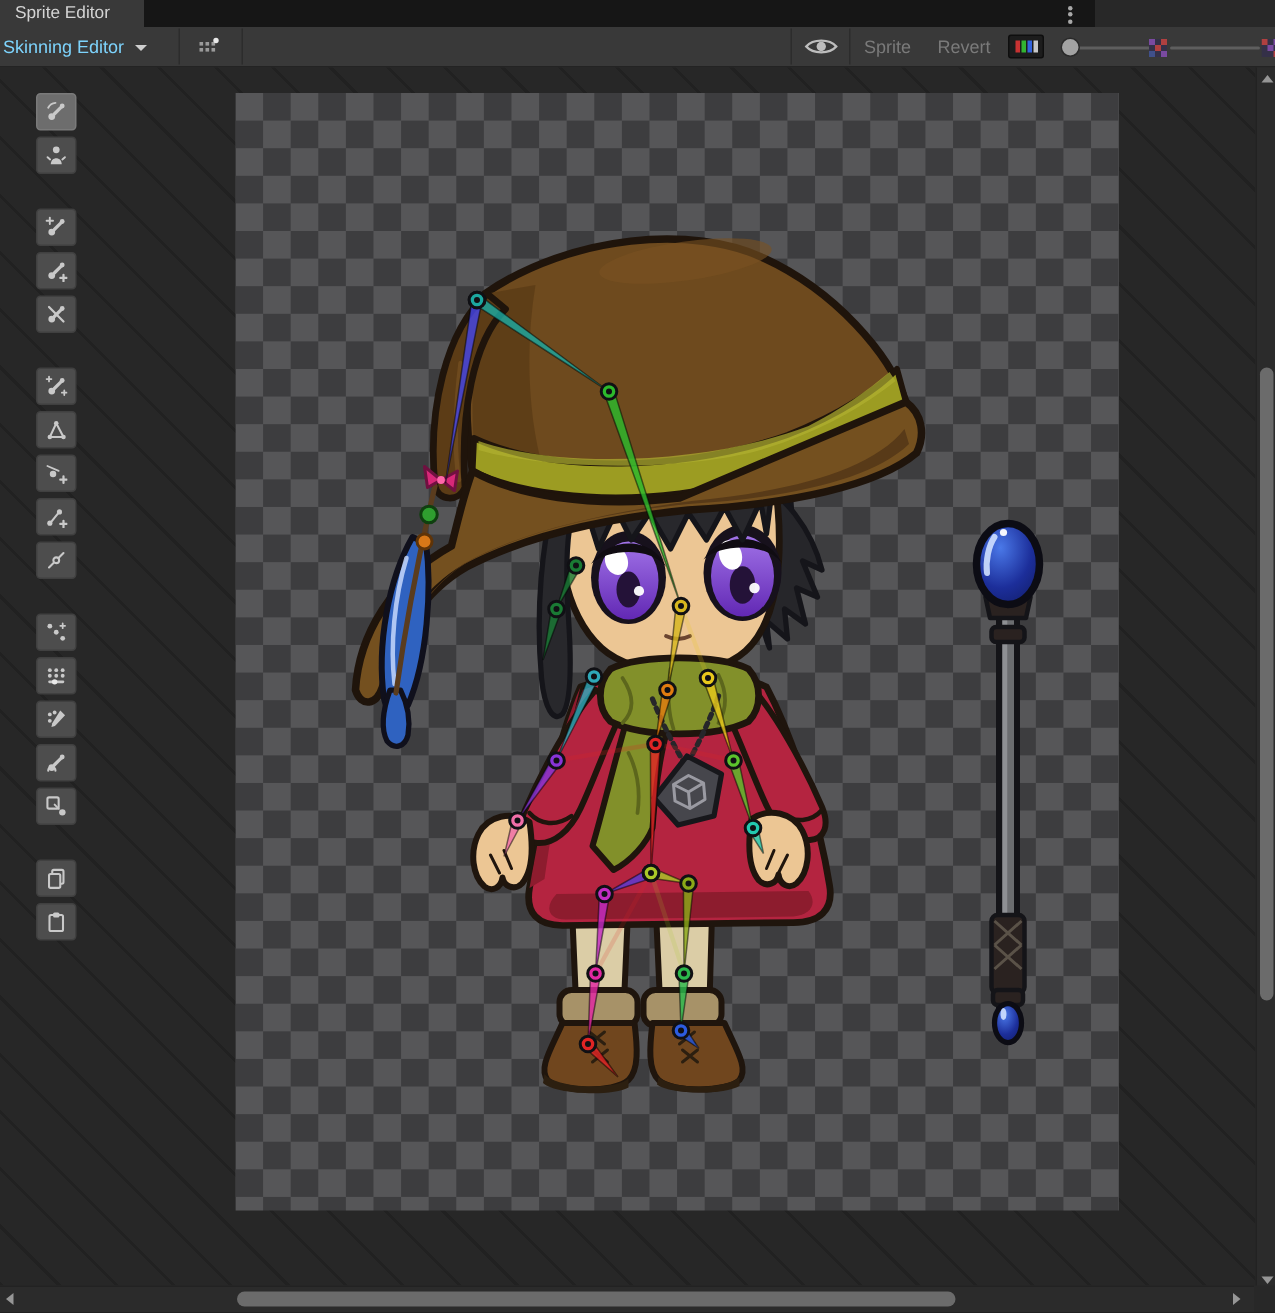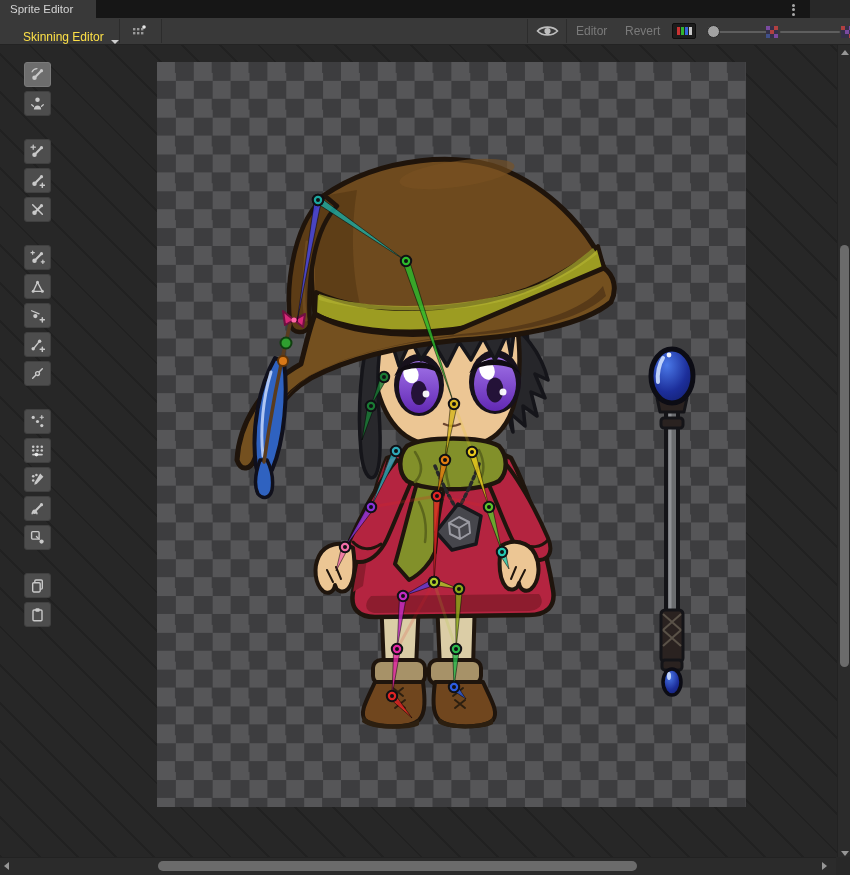--- a/index.html
+++ b/index.html
@@ -1,29 +1,29 @@
 <!DOCTYPE html>
 <html><head>
 <meta charset="utf-8">
 <style>
   html,body{margin:0;padding:0;background:#1a1a1a;}
   .window{position:relative;width:850px;height:875px;background:#282828;overflow:hidden;
     font-family:"Liberation Sans",sans-serif;-webkit-font-smoothing:antialiased;}
   
-  .tabbar{position:absolute;left:0;top:0;width:810px;height:18px;background:#161616;}
+  .tabbar{position:absolute;left:0;top:0;width:730px;height:18px;background:#161616;}
   .tab{position:absolute;left:0;top:0;width:96px;height:18px;background:#393939;
     color:#d4d4d4;font-size:11.5px;line-height:18px;padding-left:10px;box-sizing:border-box;}
   .kebab{position:absolute;right:10px;top:2px;width:14px;height:15px;cursor:default;}
   .kebab i{display:block;width:3px;height:3px;border-radius:50%;background:#a8a8a8;margin:1.5px auto;}
   
   .toolbar{position:absolute;left:0;top:18px;width:850px;height:27px;background:#393939;
     border-bottom:1px solid #232323;box-sizing:border-box;}
   .tb{position:absolute;top:0;height:26px;display:flex;align-items:center;}
   .sep{position:absolute;top:1px;width:1px;height:24px;background:#2c2c2c;}
-  .mode{left:23px;color:#fde047;font-size:12px;cursor:default;align-items:flex-end;}
+  .mode{left:2px;color:#7dd3fc;font-size:12px;cursor:default;}
   .mode .arr{width:0;height:0;border-left:4px solid transparent;border-right:4px solid transparent;
     border-top:4px solid #cfcfcf;margin-left:7px;margin-top:2px;}
   .btn-disabled{color:#7a7a7a;font-size:12px;padding:0 6px;}
   .iconbtn{display:flex;align-items:center;justify-content:center;height:26px;}
   .swatch{width:22px;height:14px;background:#1c1c1c;border:1px solid #0e0e0e;border-radius:2px;
     display:flex;align-items:center;justify-content:center;gap:1px;}
   .swatch i{display:block;width:3px;height:8px;}
   .track{position:absolute;top:13px;height:2px;background:#5e5e5e;border-radius:1px;}
   .knob{position:absolute;top:7px;width:13px;height:13px;border-radius:50%;background:#a2a2a2;border:1px solid #2a2a2a;box-sizing:border-box;}
   .mip{position:absolute;top:8px;width:12px;height:12px;image-rendering:pixelated;}
@@ -86,21 +86,21 @@
     <div class="sep" style="left:161px"></div>
 
     <div class="sep" style="left:527px"></div>
     <div class="tb iconbtn" style="left:533px;width:28px">
       <svg width="23" height="14" viewBox="0 0 23 14">
         <path d="M1.5,7 C6,1.8 17,1.8 21.5,7 C17,12.2 6,12.2 1.5,7 Z" fill="none" stroke="#bdbdbd" stroke-width="1.6"></path>
         <circle cx="11.5" cy="7" r="3.1" fill="#bdbdbd"></circle>
       </svg>
     </div>
     <div class="sep" style="left:566px"></div>
-    <div class="tb btn-disabled" style="left:570px">Editor</div>
+    <div class="tb btn-disabled" style="left:570px">Sprite</div>
     <div class="tb btn-disabled" style="left:619px">Revert</div>
     <div class="tb" style="left:672px">
       <div class="swatch">
           <i style="background:#c83232"></i>
           <i style="background:#32b432"></i>
           <i style="background:#3464dc"></i>
           <i style="background:#c8c8c8"></i>
         </div>
     </div>
     <div class="track" style="left:712px;width:56px"></div>

